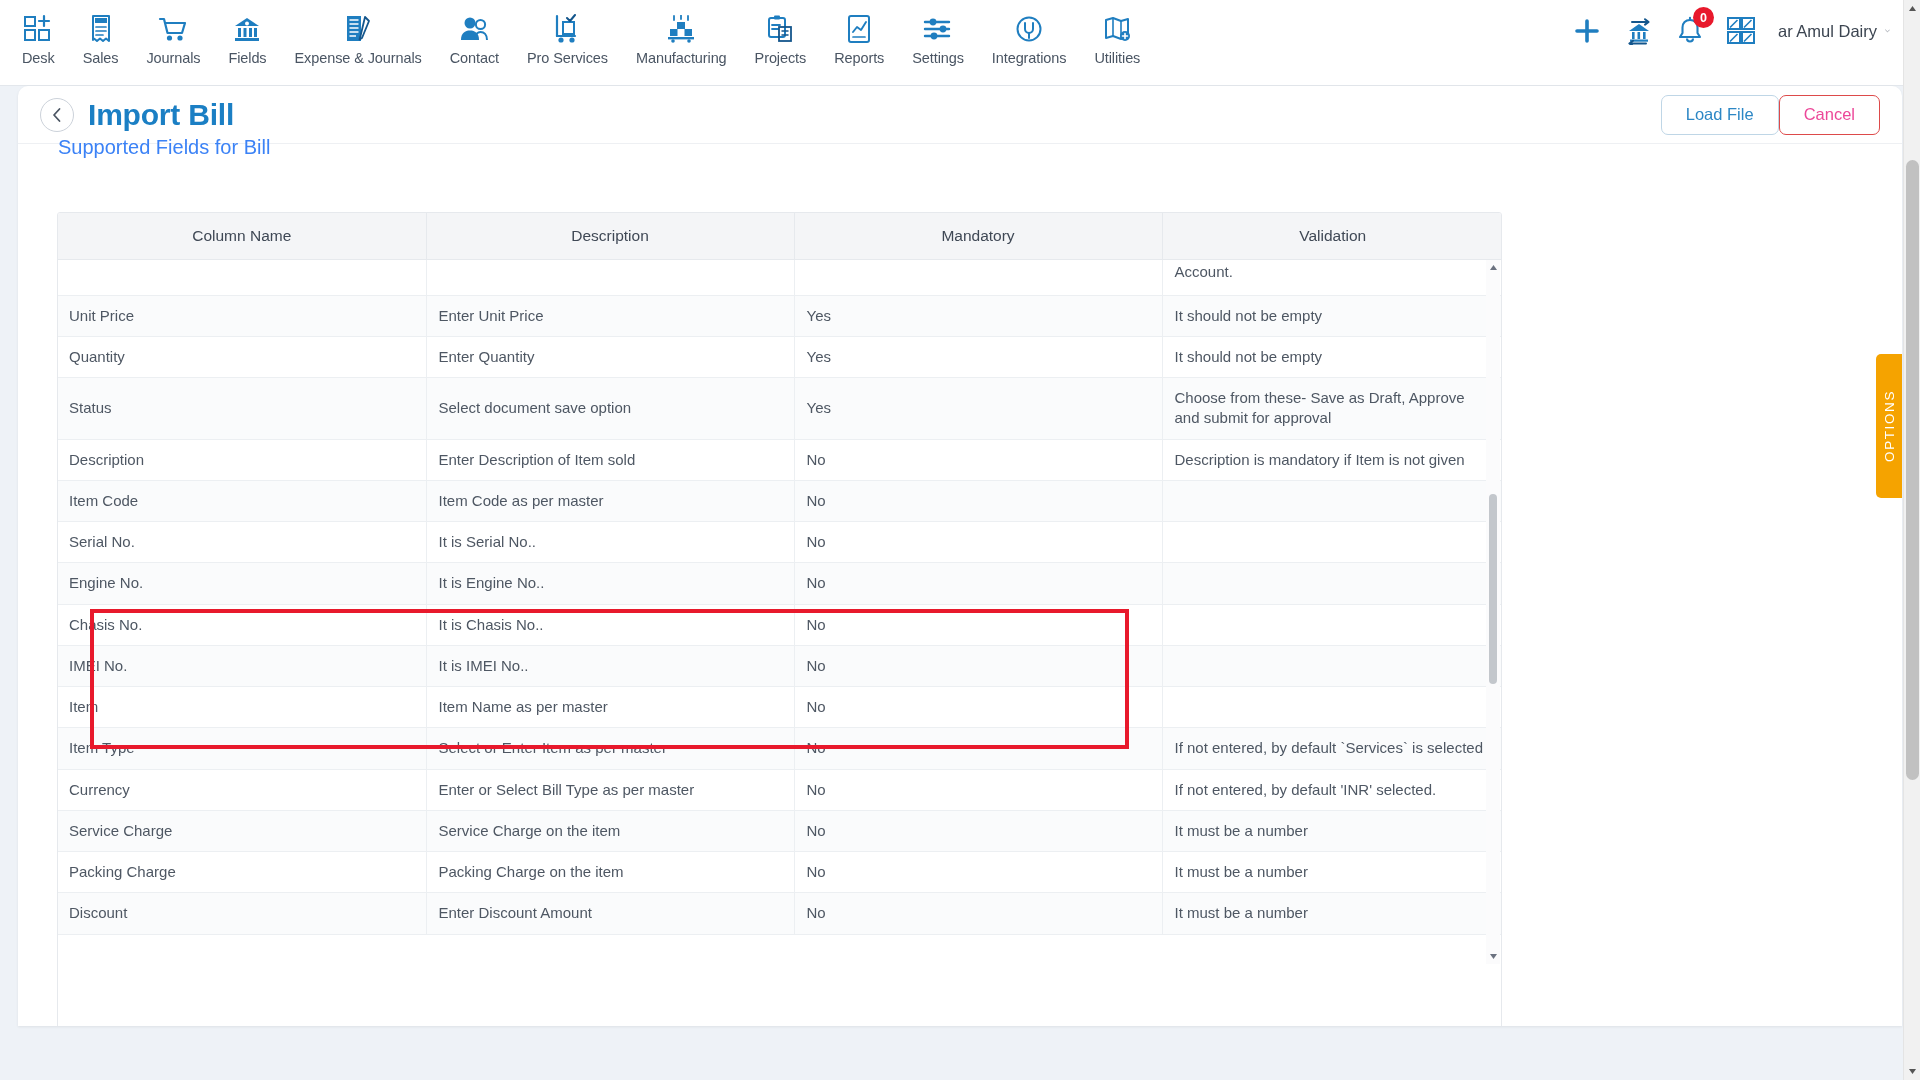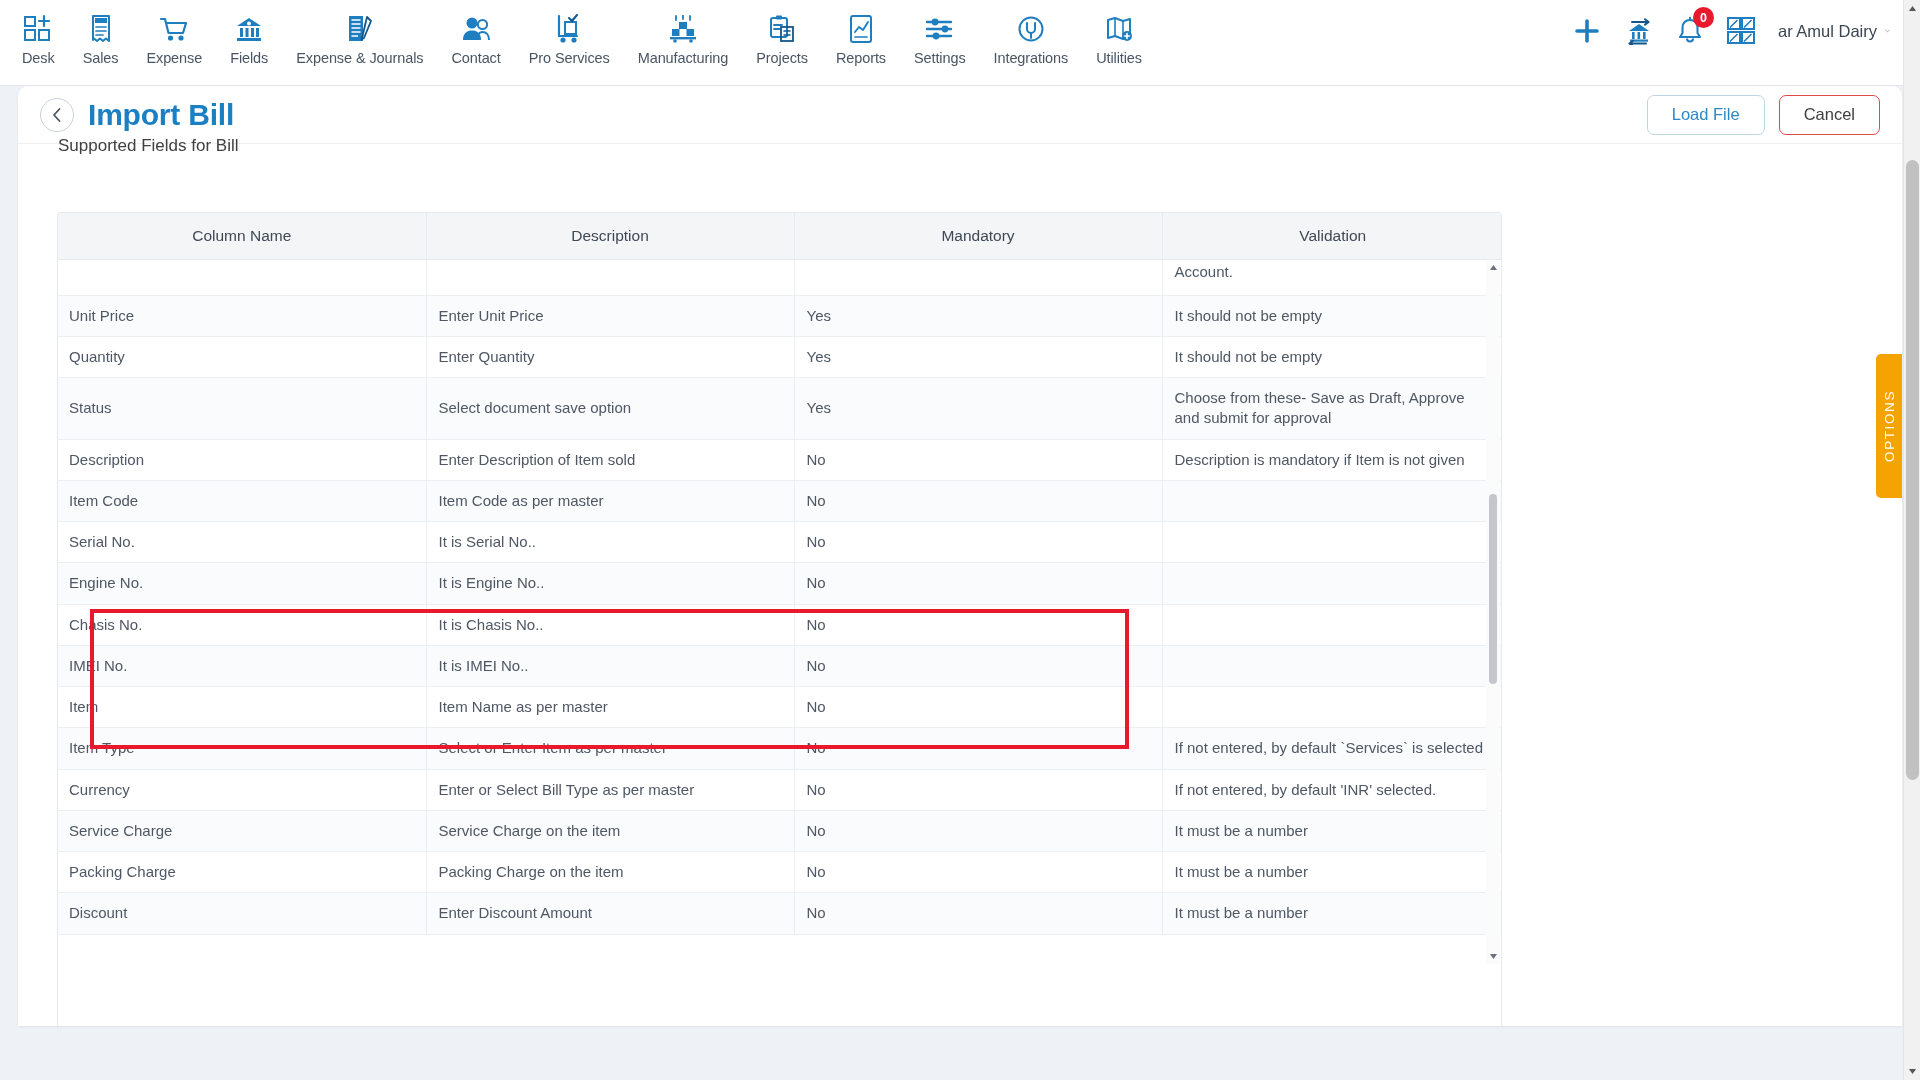--- a/index.html
+++ b/index.html
@@ -77,34 +77,34 @@
   .back-btn {
     width: 34px; height: 34px; border-radius: 50%;
     border: 1px solid #ccd2da; background: #fff;
     display: flex; align-items: center; justify-content: center;
     cursor: pointer; margin-right: 14px;
   }
   .page-title {
     font-size: 30px; color: #1b7fc4; font-weight: 600;
     letter-spacing: -0.2px;
   }
-  .hdr-actions { margin-left: auto; display: flex; gap: 14px; }
+  .hdr-actions { margin-left: auto; display: flex; }
   .btn {
     height: 40px; padding: 0 24px; border-radius: 7px;
     font-size: 16.5px; background: #fff; cursor: pointer;
     display: flex; align-items: center; justify-content: center;
     font-family: "Liberation Sans", sans-serif;
   }
   .btn-load { border: 1px solid #bfd6e6; color: #2c87c5; }
-  .btn-cancel { border: 1px solid #dd4a4a; color: #404040; }
+  .btn-cancel { border: 1px solid #dd4a4a; color: #ec4899; }
 
   .card-body { position: relative; padding: 0 0 0 0; height: 882px; }
 
   .section-title {
-    font-size: 17px; color: #404040;
+    font-size: 20px; color: #3b82f6;
     padding: 8px 0 0 40px;
     position: absolute; top: -16px; left: 0;
   }
 
   
   .table-wrap {
     position: absolute;
     top: 68px; left: 39px;
     width: 1445px; height: 948px;
     border: 1px solid #e6e9ed;
@@ -234,21 +234,21 @@
         <div class="lbl">Sales</div>
       </div>
       <div class="nav-item">
         <div class="ico">
           <svg width="30" height="28" viewBox="0 0 30 28">
             <path d="M2 4 H6 L9.5 18 H24 L27 8 H7.5" fill="none" stroke="#1f7ec0" stroke-width="2.2" stroke-linecap="round" stroke-linejoin="round"></path>
             <circle cx="11.5" cy="23" r="2.6" fill="#1f7ec0"></circle>
             <circle cx="22" cy="23" r="2.6" fill="#1f7ec0"></circle>
           </svg>
         </div>
-        <div class="lbl">Expense</div>
+        <div class="lbl">Journals</div>
       </div>
       <div class="nav-item">
         <div class="ico">
           <svg width="30" height="28" viewBox="0 0 30 28">
             <path d="M3 11 L15 3 L27 11 Z" fill="#1f7ec0"></path>
             <circle cx="15" cy="8.5" r="2" fill="#fff"></circle>
             <rect x="6" y="13" width="3" height="9" fill="#1f7ec0"></rect>
             <rect x="11.5" y="13" width="3" height="9" fill="#1f7ec0"></rect>
             <rect x="17" y="13" width="3" height="9" fill="#1f7ec0"></rect>
             <rect x="22" y="13" width="3" height="9" fill="#1f7ec0"></rect>

